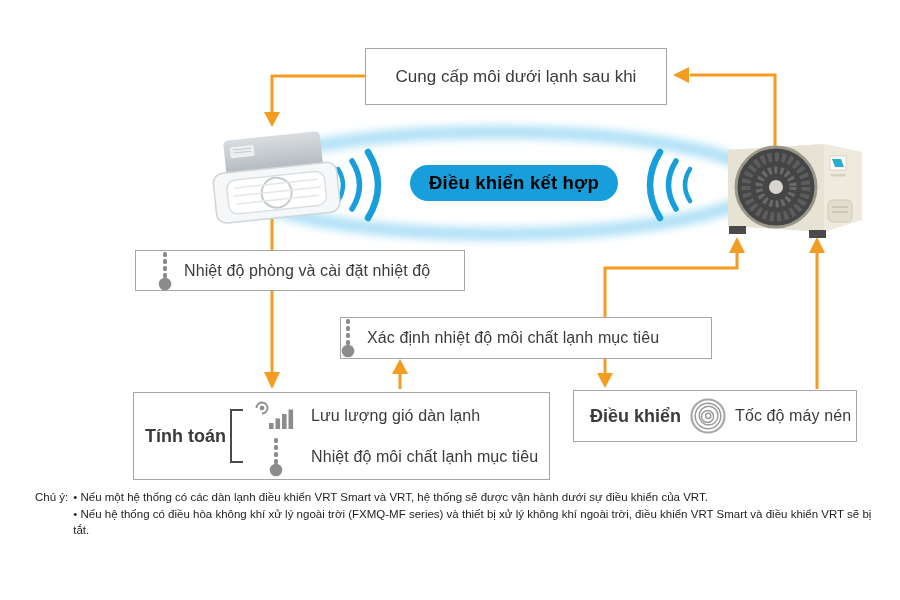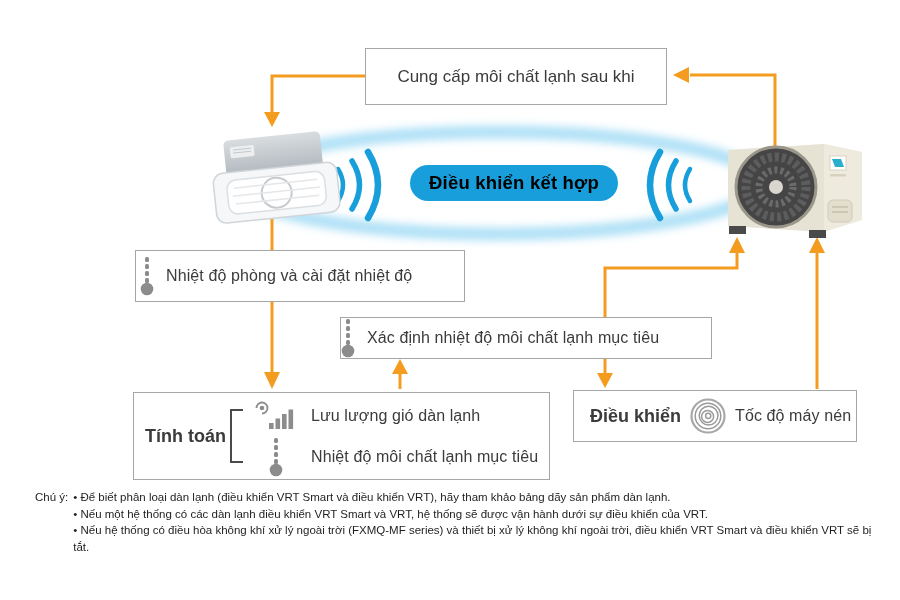--- a/index.html
+++ b/index.html
@@ -19,21 +19,21 @@
   .dbox{
     position:absolute;background:#fff;border:1.6px solid #a6a6a6;
     display:flex;align-items:center;box-sizing:border-box;
   }
   .box-text{font-size:16px;color:#3b3b3b;letter-spacing:0.1px;}
   .bold-label{font-size:18px;font-weight:bold;color:#3b3b3b;}
 
   #top-box{left:365px;top:48px;width:302px;height:57px;justify-content:center;
            flex-direction:column;text-align:center;line-height:23px;font-size:17px;color:#3b3b3b;}
 
-  #room-box{left:135px;top:250px;width:330px;height:52px;padding-left:4px;gap:12px;}
+  #room-box{left:135px;top:250px;width:330px;height:41px;padding-left:22px;gap:12px;}
   #target-box{left:340px;top:317px;width:372px;height:42px;gap:12px;}
 
   #calc-box{left:133px;top:392px;width:417px;height:88px;padding-left:11px;}
   .bracket{width:13px;height:54px;border-left:2.5px solid #4a4a4a;border-top:2.5px solid #4a4a4a;
            border-bottom:2.5px solid #4a4a4a;box-sizing:border-box;margin-left:4px;}
   .calc-rows{display:flex;flex-direction:column;gap:9px;margin-left:10px;}
   .calc-row{display:flex;align-items:center;gap:12px;height:32px;}
 
   #control-box{left:573px;top:390px;width:284px;height:52px;padding-left:16px;gap:8px;}
 
@@ -125,21 +125,21 @@
     <polygon points="112,33 121,33 124,41 115,41" fill="#29aecb"></polygon>
     <rect x="110" y="48" width="16" height="2.5" rx="1.2" fill="#d7d2c0"></rect>
     <rect x="108" y="74" width="24" height="22" rx="5" fill="#e2decd" stroke="#cfcabb"></rect>
     <line x1="112" y1="81" x2="128" y2="81" stroke="#c6c1ae" stroke-width="1.5"></line>
     <line x1="112" y1="86" x2="128" y2="86" stroke="#c6c1ae" stroke-width="1.5"></line>
     <rect x="9" y="100" width="17" height="8" fill="#4a4a4a"></rect>
     <rect x="89" y="104" width="17" height="8" fill="#4a4a4a"></rect>
   </svg>
 
   <div class="dbox" id="top-box">
-    <div>Cung cấp môi chất lạnh sau khi</div>
+    <div>Cung cấp môi dưới lạnh sau khi</div>
   </div>
 
   <div class="layer-pill" id="center-pill">
     <span>Điều khiển kết hợp</span>
   </div>
 
   <div class="dbox" id="room-box">
     <svg width="14" height="40" viewBox="0 0 14 40" fill="#8c8c8c">
       <rect x="5" y="1" width="4" height="5" rx="1.5"></rect>
         <rect x="5" y="8" width="4" height="5" rx="1.5"></rect>
@@ -205,19 +205,18 @@
       <circle cx="19.6" cy="18.6" r="9.4" stroke="#9a9a9a" stroke-width="1.5"></circle>
       <circle cx="18.6" cy="19.4" r="6" stroke="#9a9a9a" stroke-width="1.5"></circle>
       <circle cx="19.2" cy="18.8" r="2.6" stroke="#9a9a9a" stroke-width="1.5"></circle>
     </svg>
     <span class="box-text">Tốc độ máy nén</span>
   </div>
 
   <div id="notes">
     <span class="notes-label">Chú ý:</span>
     <div class="notes-items">
-      <div>• Để biết phân loại dàn lạnh (điều khiển VRT Smart và điều khiển VRT), hãy tham khảo bảng dãy sản phẩm dàn lạnh.</div>
       <div>• Nếu một hệ thống có các dàn lạnh điều khiển VRT Smart và VRT, hệ thống sẽ được vận hành dưới sự điều khiển của VRT.</div>
       <div>• Nếu hệ thống có điều hòa không khí xử lý ngoài trời (FXMQ-MF series)  và thiết bị xử lý không khí ngoài trời, điều khiển VRT Smart và điều khiển VRT sẽ bị tắt.</div>
     </div>
   </div>
 
 </div>
 
 </body></html>

